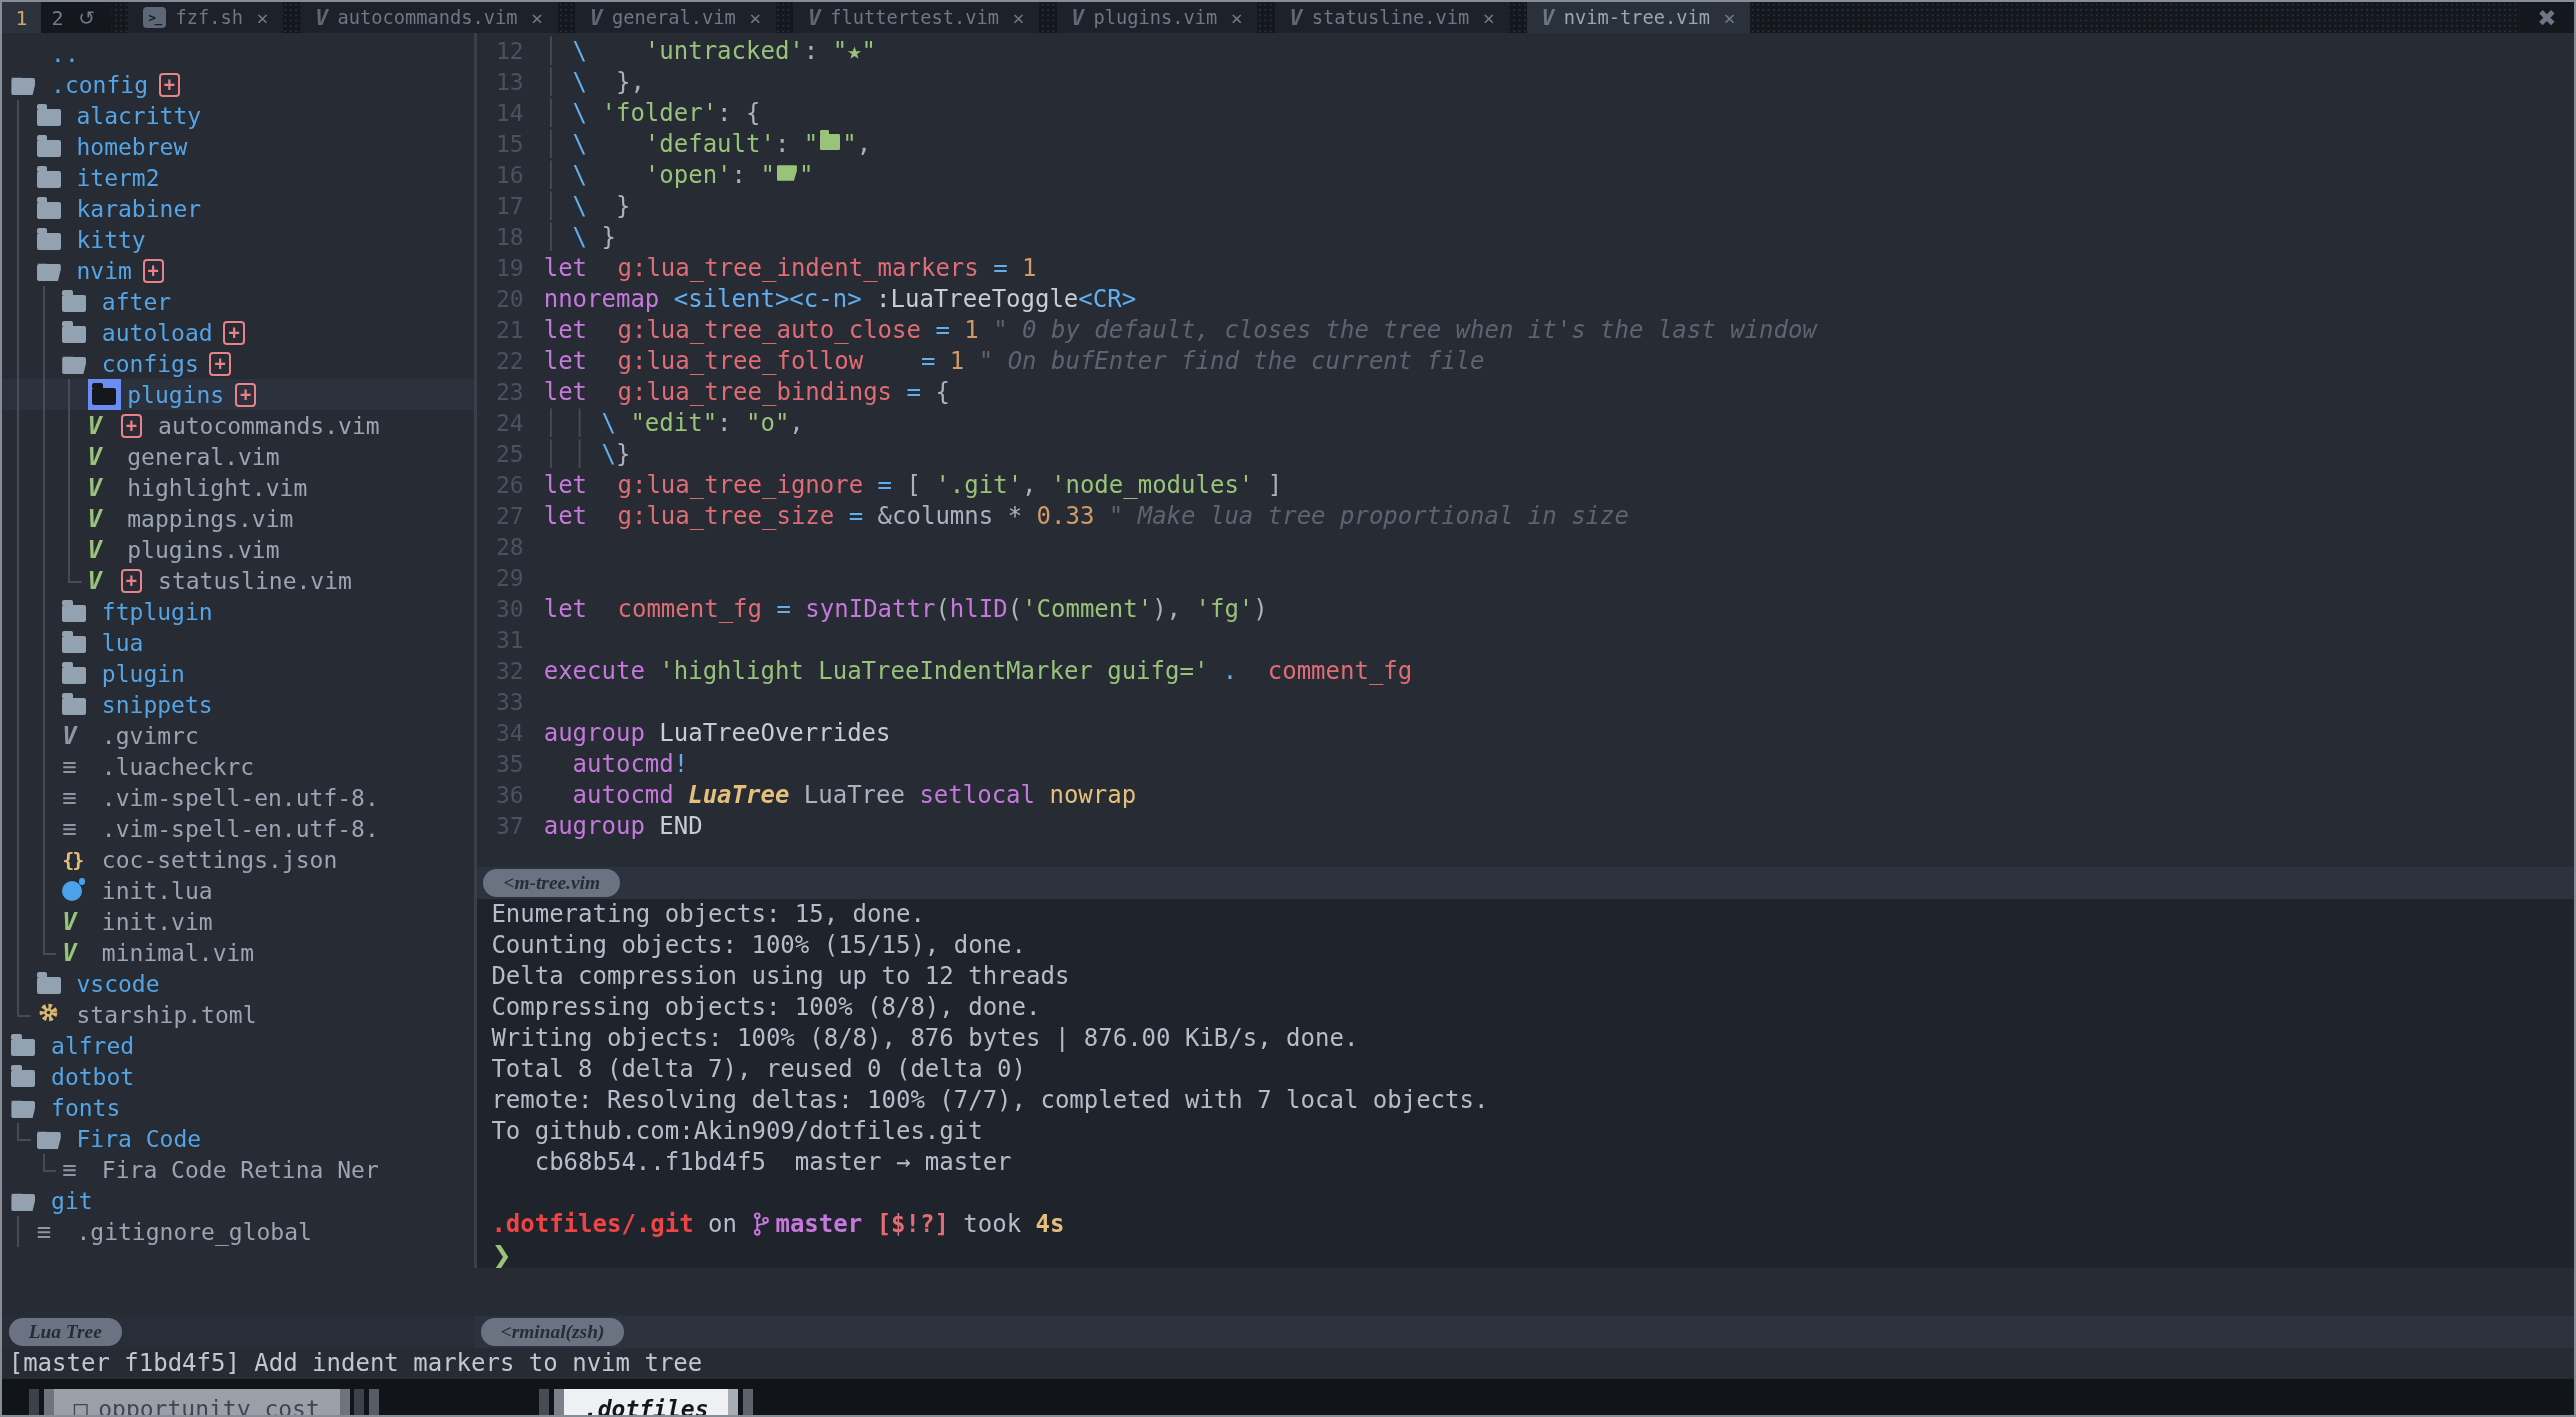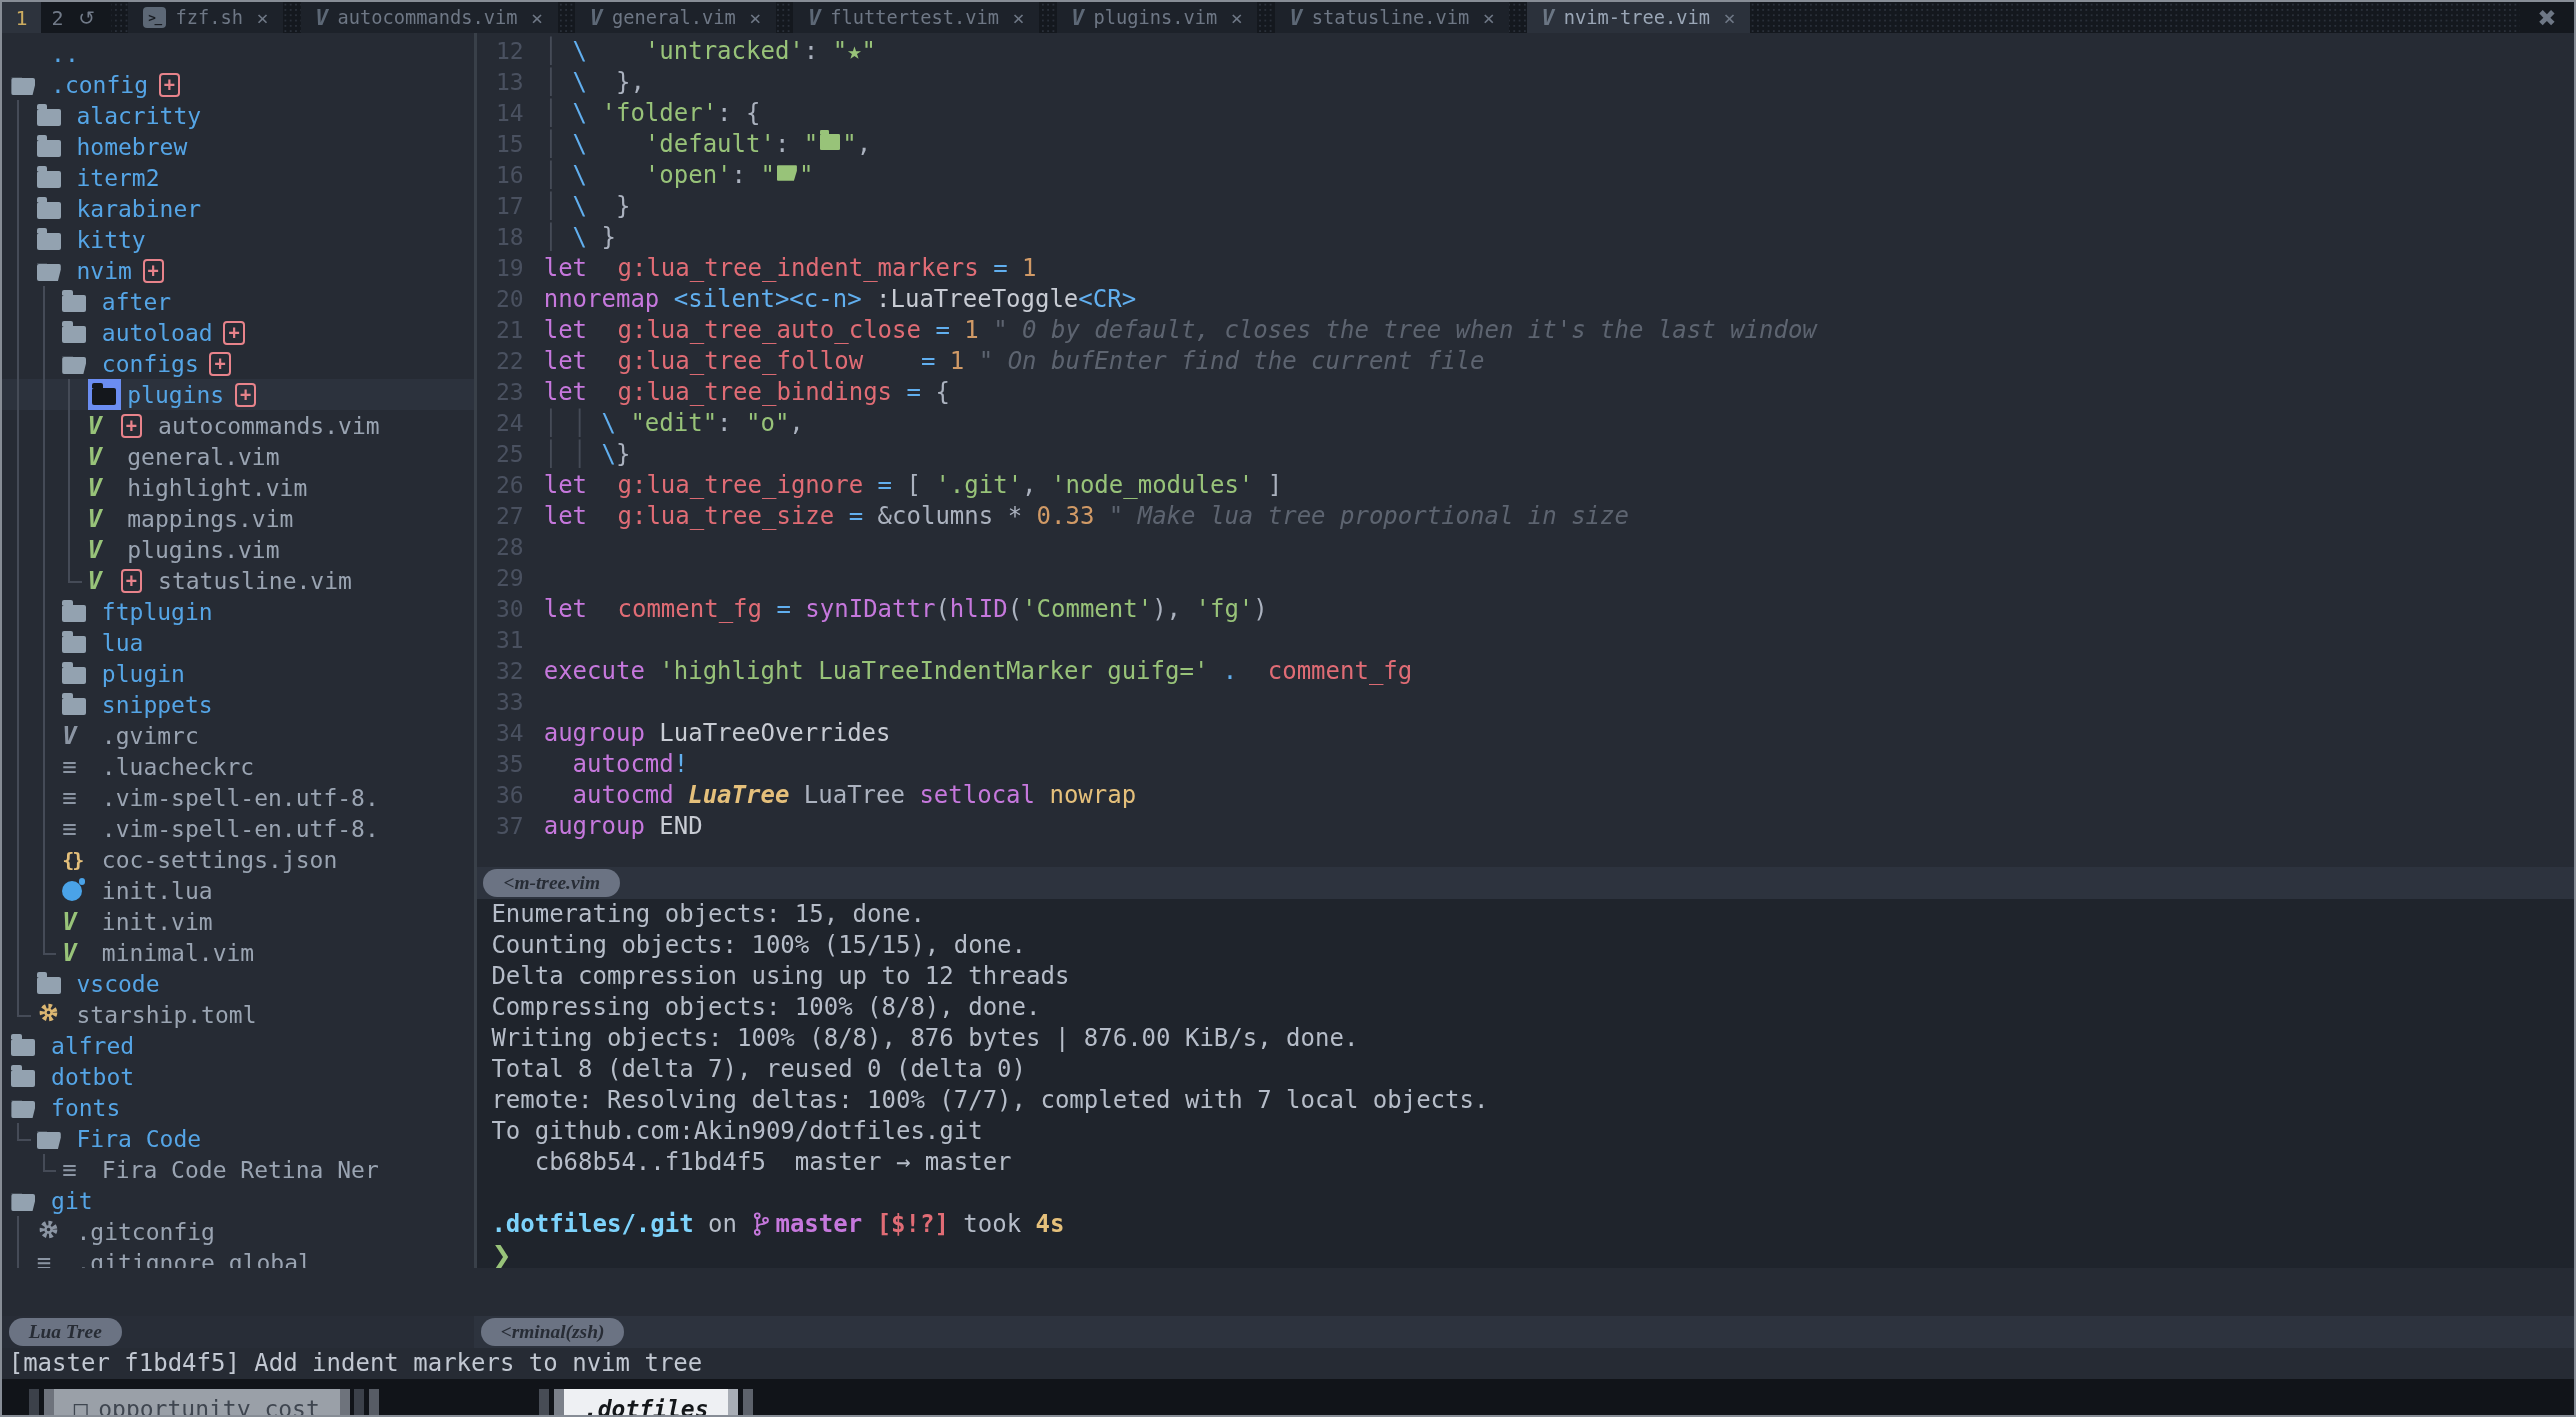--- a/index.html
+++ b/index.html
@@ -96,21 +96,21 @@
   
   .strip { height:32px; flex:none; background:#2d333e; display:flex; align-items:center; }
   .pill {
     background:#6b7383; color:#272c35; font-weight:bold; font-style:italic;
     font-size:19.4px; border-radius:16px; padding:2.7px 20px; margin-left:6.7px; white-space:nowrap;font-family:Liberation Serif, serif;
   }
   
   .termpane { flex:1; background:#1f242c; overflow:hidden; padding-left:14.7px; font-size:24px; }
   .tl { height:31px; line-height:31px; white-space:pre; color:#b6bdc9; }
   .c-t   { color:#b6bdc9; }
-  .c-cyb { color:#7dd3fc; font-weight:bold; }
+  .c-cyb { color:#ef4444; font-weight:bold; }
   .c-magb{ color:#c678dd; font-weight:bold; }
   .c-redb{ color:#e06c75; font-weight:bold; }
   .c-yelb{ color:#e5c07b; font-weight:bold; }
   .c-grnb{ color:#98c379; font-weight:bold; font-family:"DejaVu Sans",sans-serif; }
   .bicon { display:inline-block; width:20px; height:24px; vertical-align:-4px; margin-right:4px; }
   
   .statusrow { height:32px; flex:none; display:flex;margin-top:48px; }
   .statusrow .left { width:472px; flex:none; background:#282d37; display:flex; align-items:center; }
   .statusrow .right { flex:1; background:#2d333e; display:flex; align-items:center; }
   .msgline { height:31px; flex:none; background:#262b34; color:#c2c8d2; font-size:24px; line-height:31px; padding-left:6.7px; white-space:pre; }
@@ -467,30 +467,20 @@
           <span class="icell">
             <span class="fico">≡</span>
           </span>
           <span class="tlabel file">Fira Code Retina Ner</span>
         </div>
         <div class="trow">
           <span class="icell">
             <span class="fold open"></span>
           </span>
           <span class="tlabel folder">git</span>
-        </div>
-        <div class="trow">
-          <span class="gcell gv"></span>
-          <span class="icell">
-            <span><svg class="gearw" viewBox="0 0 24 24">
-                <circle cx="12" cy="12" r="6.5" fill="none" stroke="#8b95a3" stroke-width="5.5" stroke-dasharray="3.4 2.55"></circle>
-                <circle cx="12" cy="12" r="3.2" fill="none" stroke="#8b95a3" stroke-width="2.6"></circle>
-              </svg></span>
-          </span>
-          <span class="tlabel file">.gitconfig</span>
         </div>
         <div class="trow">
           <span class="gcell gv"></span>
           <span class="icell">
             <span class="fico">≡</span>
           </span>
           <span class="tlabel file">.gitignore_global</span>
         </div>
       </div>
     <div class="vsep"></div>

